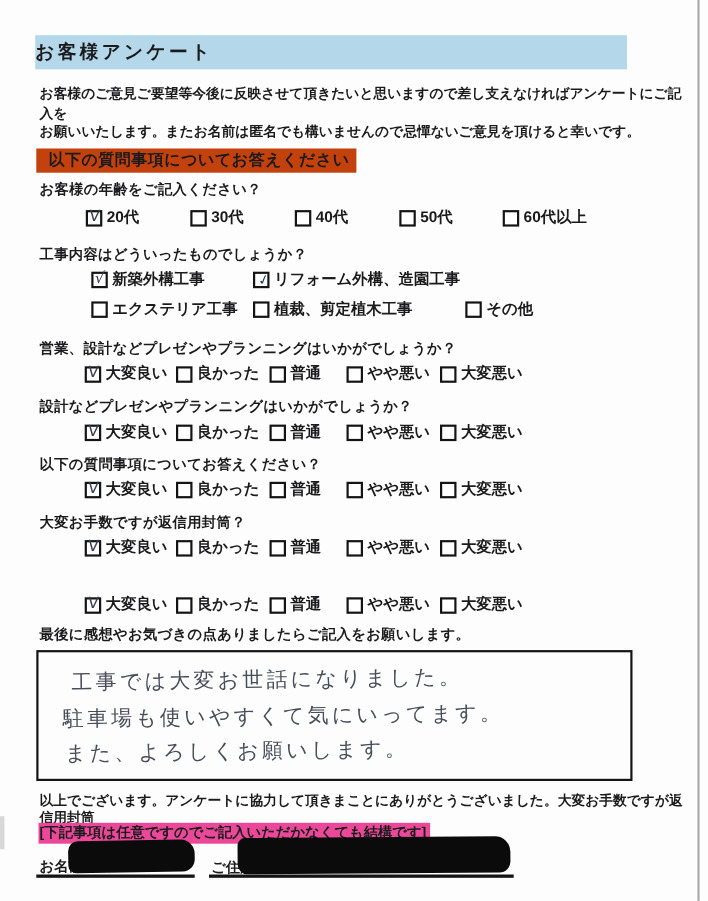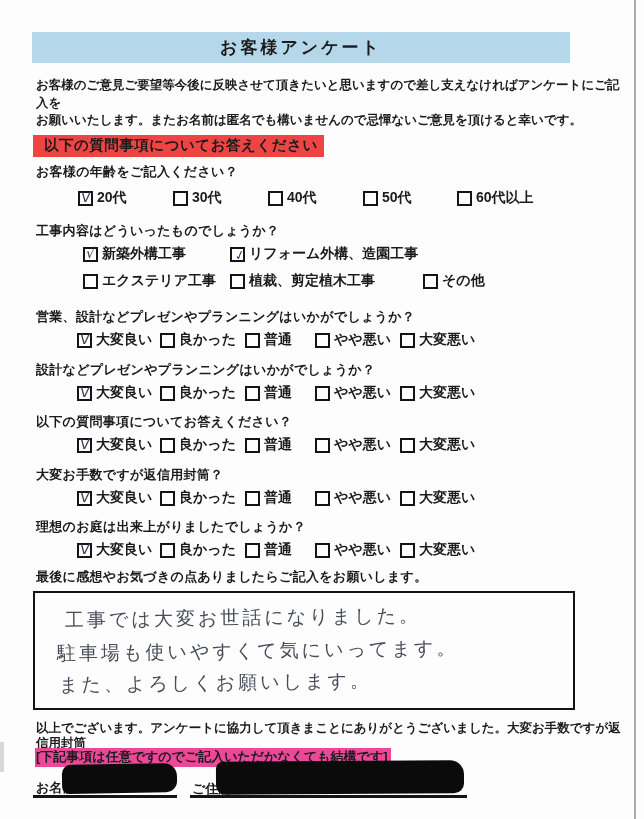--- a/index.html
+++ b/index.html
@@ -6,21 +6,21 @@
   .page {
     position:relative; width:644px; height:819px; background:#fdfdfd;
     font-family:"Liberation Sans","DejaVu Sans",sans-serif; color:#1b1b1d;
     overflow:hidden;
   }
   .edge-right { position:absolute; left:634px; top:0; width:2px; height:819px; background:#ababab; }
   .edge-left  { position:absolute; left:0; top:742px; width:4px; height:30px; background:#d8d8d8; }
 
   .banner {
     position:absolute; left:32px; top:32px; width:538px; height:31px;
-    display:flex; align-items:center; justify-content:center;
+    display:flex; align-items:center; justify-content:flex-start;
     font-size:17px; font-weight:700; letter-spacing:3px;
   }
   .intro {
     position:absolute; left:36px; top:77px; width:588px;
     font-size:12.5px; line-height:17.5px; font-weight:600;
   }
   .section-h {
     position:absolute; left:33px; top:135px;
     font-size:14.5px; font-weight:700; padding:1px 6px 2px 2px; letter-spacing:0.5px;
   }
@@ -78,21 +78,21 @@
 
   <div class="banner" style="background: rgb(180, 216, 234);">
     <span>お客様アンケート</span>
   </div>
 
   <div class="intro">
     <div>お客様のご意見ご要望等今後に反映させて頂きたいと思いますので差し支えなければアンケートにご記入を</div>
     <div>お願いいたします。またお名前は匿名でも構いませんので忌憚ないご意見を頂けると幸いです。</div>
   </div>
 
-  <div class="section-h" style="background: #ef4444; padding-left: 11px;">以下の質問事項についてお答えください</div>
+  <div class="section-h" style="background: #c2410c; padding-left: 11px;">以下の質問事項についてお答えください</div>
 
   <div class="q-label" style="top:163px">お客様の年齢をご記入ください？</div>
   <div class="row" style="top:189px">
     <span class="opt" style="left:78px">
       <span class="cb checked">
           <span class="mark">V</span>
         </span>
       <span>20代</span>
     </span>
     <span class="opt" style="left:173px">
@@ -240,21 +240,20 @@
     <span class="opt" style="left:315px">
       <span class="cb"></span>
       <span>やや悪い</span>
     </span>
     <span class="opt" style="left:400px">
       <span class="cb"></span>
       <span>大変悪い</span>
     </span>
   </div>
 
-  <div class="q-label" style="top:518px">理想のお庭は出来上がりましたでしょうか？</div>
   <div class="row" style="top:541px">
     <span class="opt" style="left:77px">
       <span class="cb checked">
           <span class="mark">V</span>
         </span>
       <span>大変良い</span>
     </span>
     <span class="opt" style="left:160px">
       <span class="cb"></span>
       <span>良かった</span>

